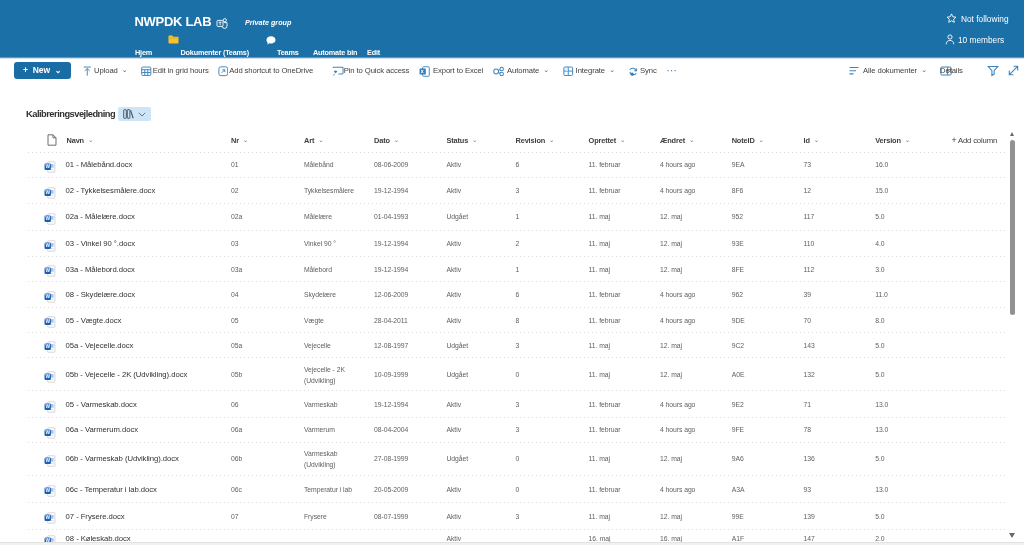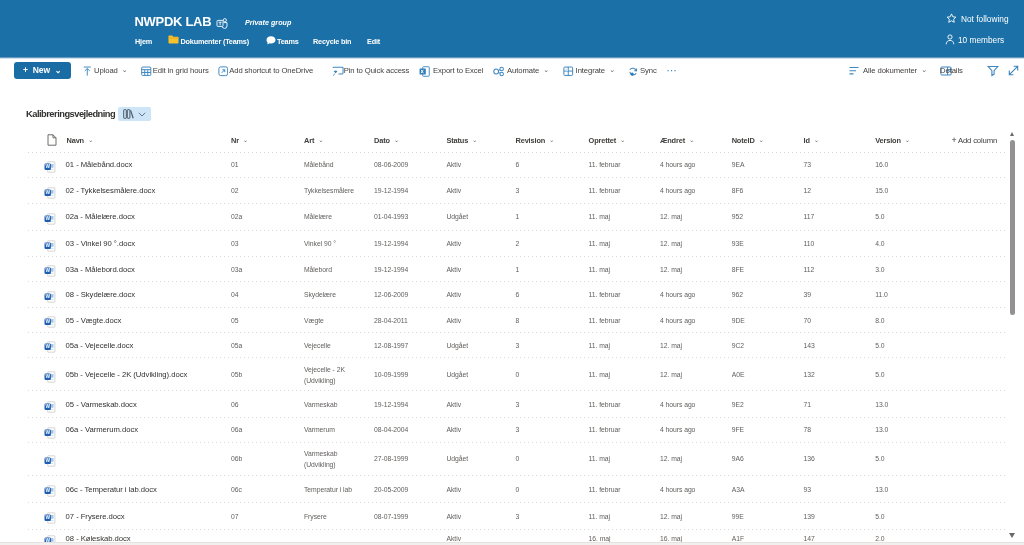--- a/index.html
+++ b/index.html
@@ -11,21 +11,21 @@
 #logo { position:absolute; left:18px; top:11px; width:101px; height:36px; background:#fff; border-radius:2px; }
 #logo .l1 { position:absolute; left:7px; top:5.6px; font-size:10.6px; font-weight:bold; color:#3a3a39;
   letter-spacing:0.2px; transform:scaleX(0.92); transform-origin:left; }
 #logo .l2 { position:absolute; left:7px; top:16px; font-size:10.6px; font-weight:bold; color:#3a3a39;
   letter-spacing:0.05px; transform:scaleX(0.88); transform-origin:left; }
 #logo .s1 { position:absolute; left:48px; top:8.3px; width:46px; height:3.4px; background:#56b1e2; }
 #logo .s2 { position:absolute; left:48px; top:11.7px; width:46px; height:3.8px; background:#2c3284; }
 #sitetitle { position:absolute; left:134.5px; top:13.5px; font-size:13px; font-weight:bold; color:#fff; letter-spacing:-0.3px; }
 #teamsico { position:absolute; left:216px; top:15px; }
 #privgrp { position:absolute; left:245px; top:17.5px; font-size:7.2px; font-weight:bold; color:#fff;font-style:italic; }
-.nav { position:absolute; top:37px; font-size:7.3px; font-weight:bold; color:#fff; letter-spacing:-0.2px; }
+.nav { position:absolute; top:48px; font-size:7.3px; font-weight:bold; color:#fff; letter-spacing:-0.2px; }
 #hdr .hr { position:absolute; font-size:8.3px; color:#fff; }
 
 #cmdbar { position:absolute; left:0; top:57px; width:1024px; height:26px; background:#fff; }
 #newbtn { position:absolute; left:13.5px; top:5.4px; width:57.5px; height:17px; background:#1a6da4;
   border-radius:3px; color:#fff; font-size:8.5px; font-weight:bold; text-align:center; line-height:16px; }
 .cmd { position:absolute; top:5px; height:18px; line-height:18px; font-size:7.7px; letter-spacing:-0.1px; color:#44413e; white-space:nowrap; }
 .cico { position:absolute; top:8px; }
 .chev { font-size:7px; color:#5f5d5b; position:relative; top:-1px; }
 
 #listtitle { position:absolute; left:26px; top:109px; font-size:9.3px; font-weight:bold; color:#323130; letter-spacing:-0.5px; }
@@ -66,21 +66,21 @@
   <div class="nav" style="left:135px;">Hjem</div>
   <svg style="position:absolute;left:168px;top:35px;" width="11" height="9" viewBox="0 0 11 9">
     <path d="M0.5 1.2 a0.7 0.7 0 0 1 0.7-0.7 h3 l1 1.2 h4.6 a0.7 0.7 0 0 1 0.7 0.7 v5.4 a0.7 0.7 0 0 1 -0.7 0.7 h-8.6 a0.7 0.7 0 0 1 -0.7-0.7 z" fill="#f8c22d"></path>
     <path d="M0.5 2.6 h10 v0.9 h-10 z" fill="#e2a91c"></path>
   </svg>
   <div class="nav" style="left:180.5px;">Dokumenter (Teams)</div>
   <svg style="position:absolute;left:266px;top:35.5px;" width="10" height="9" viewBox="0 0 10 9">
     <path d="M5 0.3 c2.6 0 4.5 1.6 4.5 3.6 c0 2 -1.9 3.6 -4.5 3.6 c-0.5 0 -1 -0.06 -1.45 -0.17 L1.2 8.6 l0.55 -2 C0.95 6 0.5 5 0.5 3.9 C0.5 1.9 2.4 0.3 5 0.3 z" fill="#fff"></path>
   </svg>
   <div class="nav" style="left:277px;">Teams</div>
-  <div class="nav" style="left:313px;">Recycle bin</div>
+  <div class="nav" style="left:313px;">Automate bin</div>
   <div class="nav" style="left:367px;">Edit</div>
   <svg style="position:absolute;left:946px;top:13px;" width="11" height="11" viewBox="0 0 11 11" fill="none" stroke="#fff" stroke-width="0.9">
     <path d="M5.5 0.9 l1.35 2.9 3.05 0.35 -2.25 2.1 0.6 3.05 -2.75 -1.55 -2.75 1.55 0.6 -3.05 -2.25 -2.1 3.05 -0.35 z" stroke-linejoin="round"></path>
   </svg>
   <div class="hr" style="left:961px;top:13.5px;">Not following</div>
   <svg style="position:absolute;left:944.5px;top:33.5px;" width="10" height="11" viewBox="0 0 10 11" fill="none" stroke="#fff" stroke-width="0.9">
     <circle cx="5" cy="3" r="2.1"></circle>
         <path d="M1.2 10.3 c0-2.4 1.6-3.9 3.8-3.9 s3.8 1.5 3.8 3.9"></path>
   </svg>
   <div class="hr" style="left:958px;top:34.5px;">10 members</div>
@@ -418,20 +418,21 @@
       <div class="cell g" style="left:875.2px;top:0px;height:24.9px;line-height:24.9px;">13.0</div>
     </div>
 <div class="row" style="top:443.3px;height:32.3px;">
       <div class="ficon" style="top:10.1px;"><svg width="12" height="12" viewBox="0 0 12 12">
 <rect x="3.7" y="0.8" width="7.2" height="10.4" rx="0.5" fill="#fff" stroke="#bdbbb9" stroke-width="0.6"></rect>
 <rect x="5.5" y="3.1" width="4.0" height="3.6" fill="#9cc3e8"></rect>
 <rect x="5.5" y="7.9" width="4.0" height="1.0" fill="#cfe2f4"></rect>
 <rect x="0.5" y="2.5" width="6.4" height="6.4" rx="1.2" fill="#1f5fb2"></rect>
 <text x="3.7" y="7.3" font-family="Liberation Sans, sans-serif" font-size="4.8" font-weight="bold" fill="#fff" text-anchor="middle">W</text>
 </svg></div>
+      <div class="cell n" style="left:65.6px;top:0;height:32.3px;line-height:32.3px;">06b - Varmeskab (Udvikling).docx</div>
       <div class="cell g" style="left:231px;top:0px;height:32.3px;line-height:32.3px;">06b</div>
       <div class="cell g" style="left:304px;top:0;height:32.3px;display:flex;flex-direction:column;justify-content:center;line-height:11px;">Varmeskab<br>(Udvikling)</div>
       <div class="cell g" style="left:374px;top:0px;height:32.3px;line-height:32.3px;">27-08-1999</div>
       <div class="cell g" style="left:446.5px;top:0px;height:32.3px;line-height:32.3px;">Udgået</div>
       <div class="cell g" style="left:515.5px;top:0px;height:32.3px;line-height:32.3px;">0</div>
       <div class="cell g" style="left:588.6px;top:0px;height:32.3px;line-height:32.3px;">11. maj</div>
       <div class="cell g" style="left:660px;top:0px;height:32.3px;line-height:32.3px;">12. maj</div>
       <div class="cell g" style="left:731.7px;top:0px;height:32.3px;line-height:32.3px;">9A6</div>
       <div class="cell g" style="left:803.6px;top:0px;height:32.3px;line-height:32.3px;">136</div>
       <div class="cell g" style="left:875.2px;top:0px;height:32.3px;line-height:32.3px;">5.0</div>

